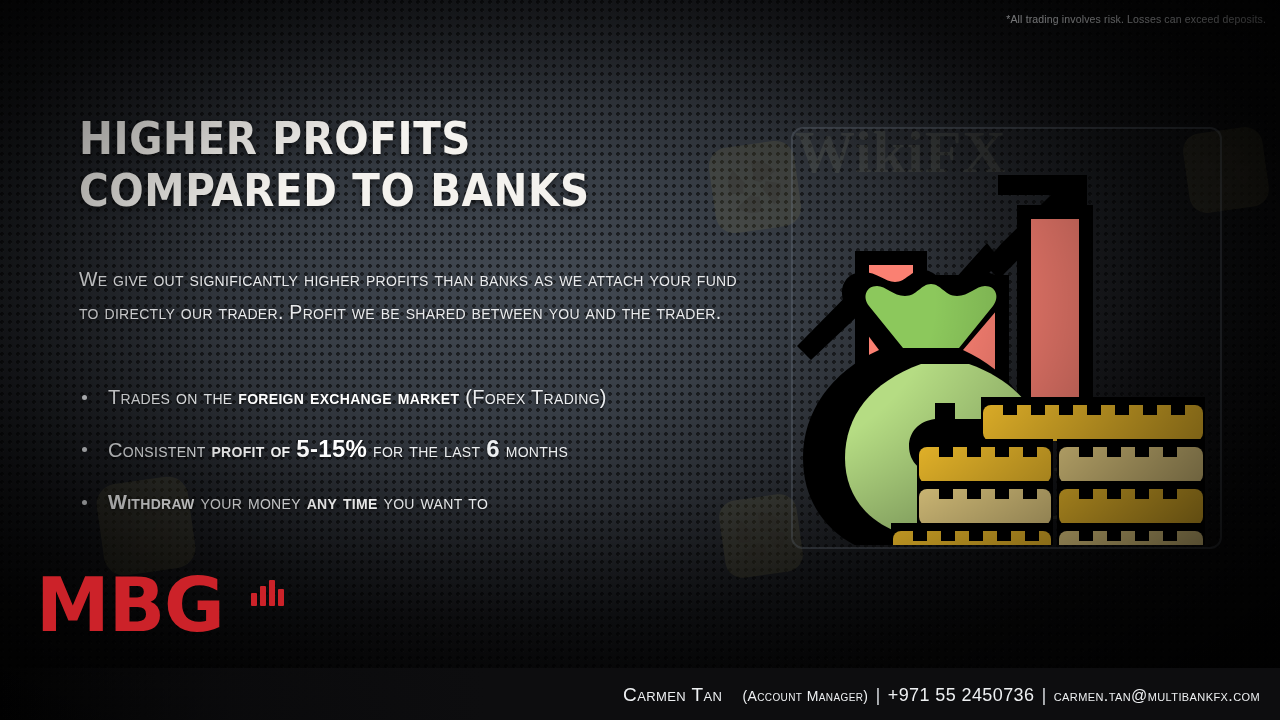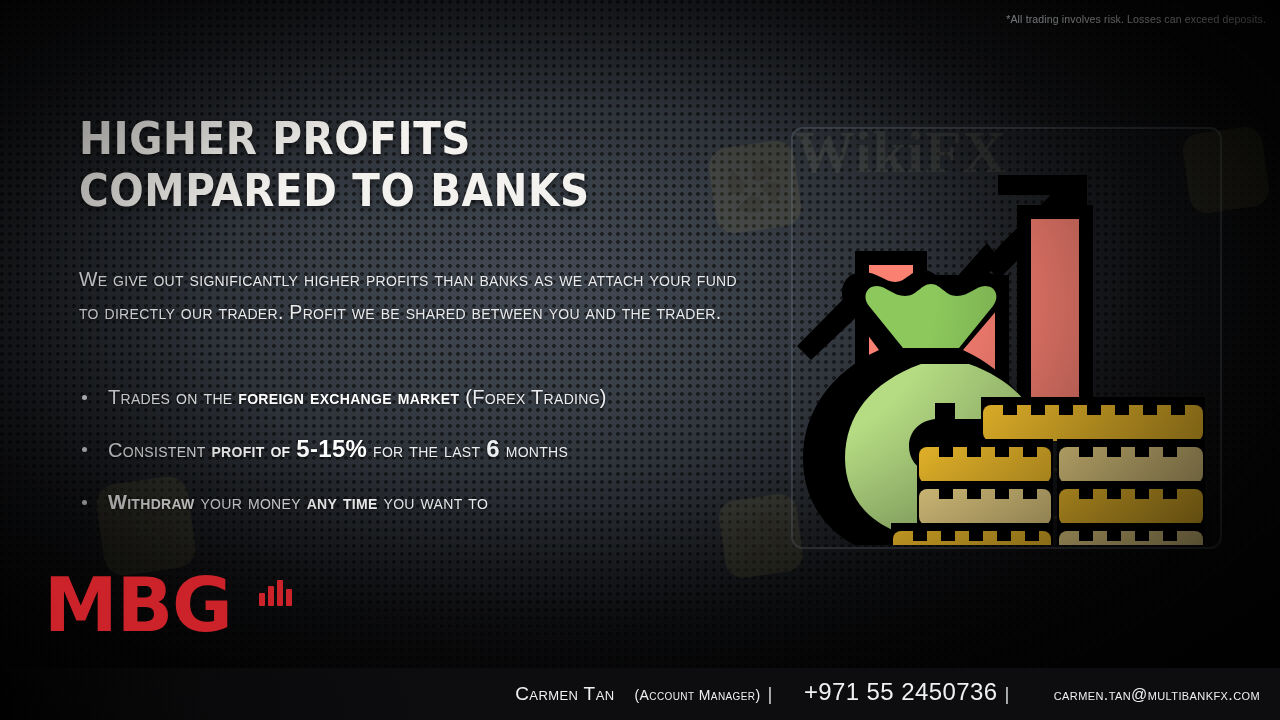--- a/index.html
+++ b/index.html
@@ -99,21 +99,21 @@
     border:2px solid rgba(108,118,132,0.32);
     border-radius:12px;
     background:rgba(255,255,255,0.012);
   }
   #illus{
     position:absolute;left:791px;top:127px;width:427px;height:418px;
   }
   #illus svg{width:100%;height:100%;display:block;}
 
   
-  #logo{position:absolute;left:44px;top:572px;width:250px;height:110px;}
+  #logo{position:absolute;left:36px;top:572px;width:250px;height:110px;}
   #logo .mbg{
     color:#cc2229;font-size:74px;line-height:66px;font-weight:700;
     letter-spacing:-1px;font-family:"DejaVu Sans", sans-serif;
   }
   #logo .sub{
     color:#cc2229;font-size:27px;line-height:30px;font-weight:700;
     letter-spacing:.2px;font-family:"DejaVu Sans", sans-serif;
     margin-top:-4px;
   }
   #logo .bars{position:absolute;left:215px;top:6px;width:36px;height:28px;}
@@ -128,22 +128,22 @@
     background:linear-gradient(to right, rgba(10,10,11,0) 0%, rgba(12,12,14,0.8) 18%, #0d0d0f 38%, #0d0d0f 100%);
   }
   #contact{
     position:absolute;right:20px;bottom:14px;
     color:#eef0f2;font-size:19px;
     font-variant:small-caps;letter-spacing:.4px;
     white-space:nowrap;
   }
   #contact .sep{color:#cfd2d6;padding:0 7px;}
   #contact .role{font-size:14px;padding-left:20px;}
-  #contact .mail{font-size:16px;margin-left:37px;}
-  #contact .phone{font-size:24px;font-variant:normal;margin-left:24px;}
+  #contact .mail{font-size:16px;}
+  #contact .phone{font-size:18px;font-variant:normal;}
 </style>
 </head>
 <body>
 
 <div id="slide">
 
   <div id="texture"></div>
 
   <div class="wm" style="left:712px;top:144px;width:86px;height:86px;">
     <div class="sq">

